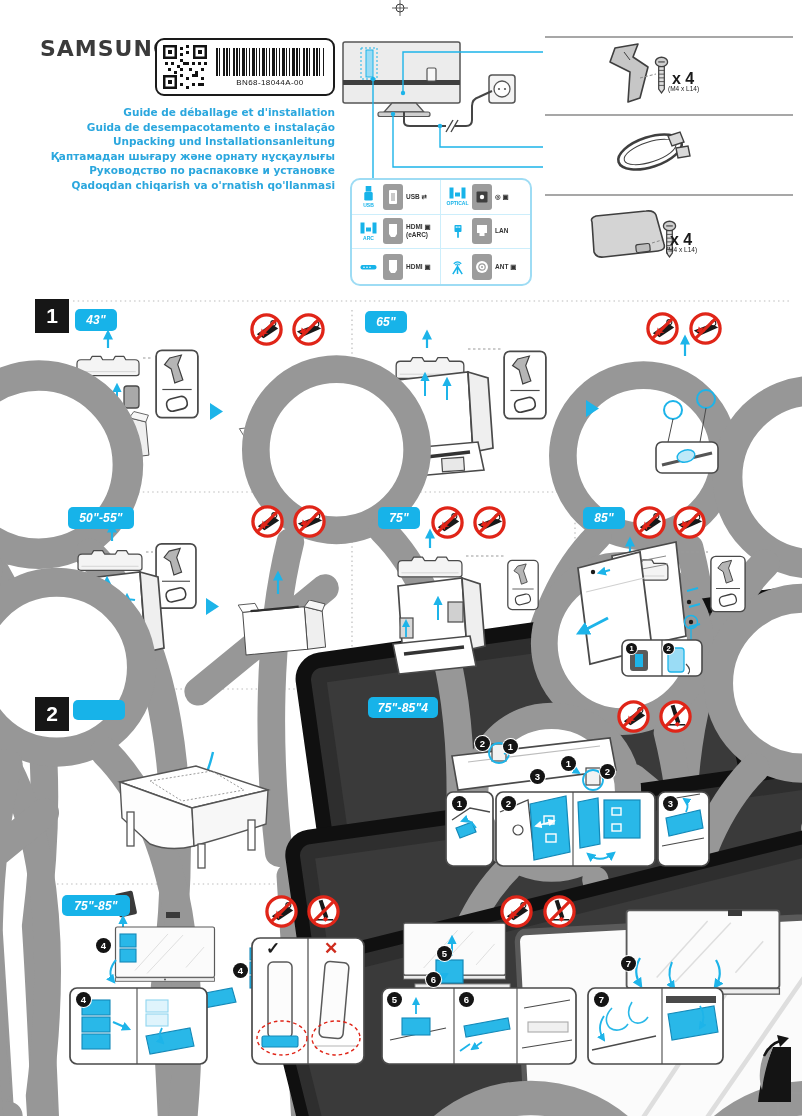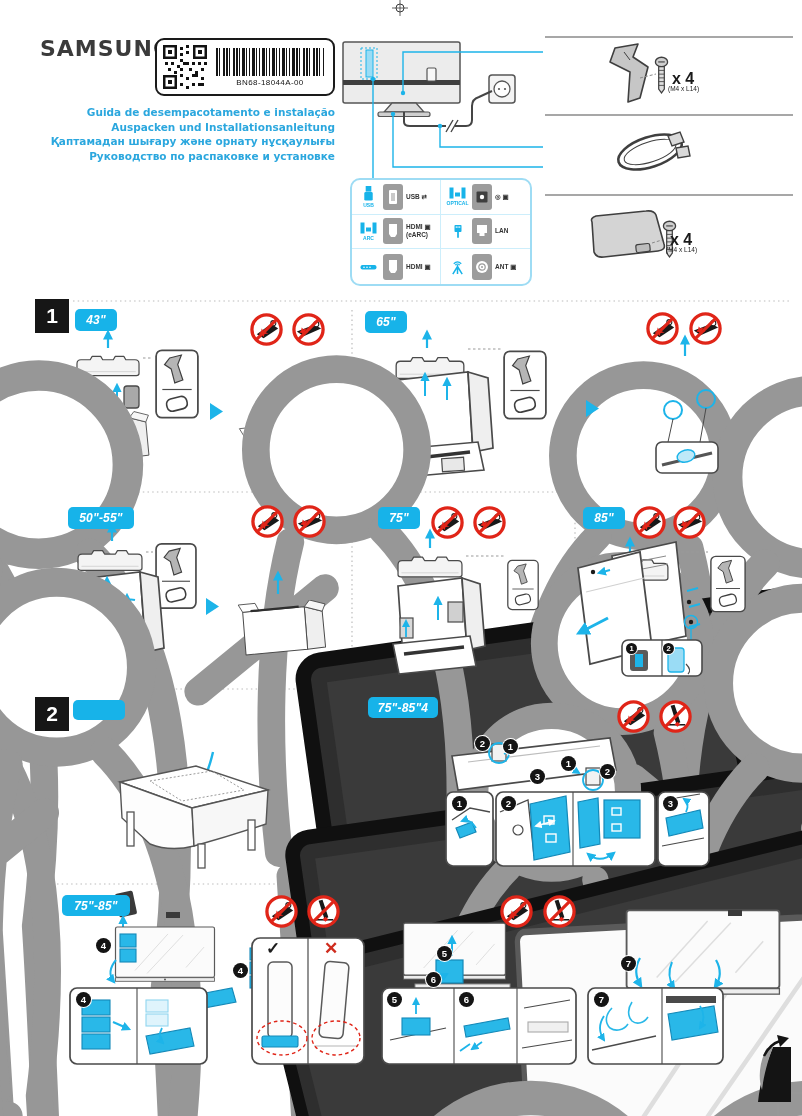--- a/index.html
+++ b/index.html
@@ -488,24 +488,26 @@
           <rect x="5" y="35" width="4" height="4"></rect>
         </g>
   </svg>
   <div class="barcode-wrap">
     <div class="barcode"></div>
     <div class="partnum">BN68-18044A-00</div>
   </div>
 </div>
 
 <div class="abs titles">
+  <div>Guide de déballage et d'installation</div>
   <div>Guida de desempacotamento e instalação</div>
-  <div>Auspacken und Installationsanleitung</div>
+  <div>Unpacking und Installationsanleitung</div>
   <div>Қаптамадан шығару және орнату нұсқаулығы</div>
   <div>Руководство по распаковке и установке</div>
+  <div>Qadoqdan chiqarish va o'rnatish qo'llanmasi</div>
 </div>
 
 <div class="abs ports">
   <div class="pcell">
     <div class="pdev">
           <svg width="15" height="17" viewBox="0 0 16 18">
             <rect x="5" y="1" width="6" height="6" fill="#17b3e9"></rect>
             <rect x="3.5" y="7.5" width="9" height="9" rx="1.5" fill="#17b3e9"></rect>
           </svg>
       <span>USB</span>

